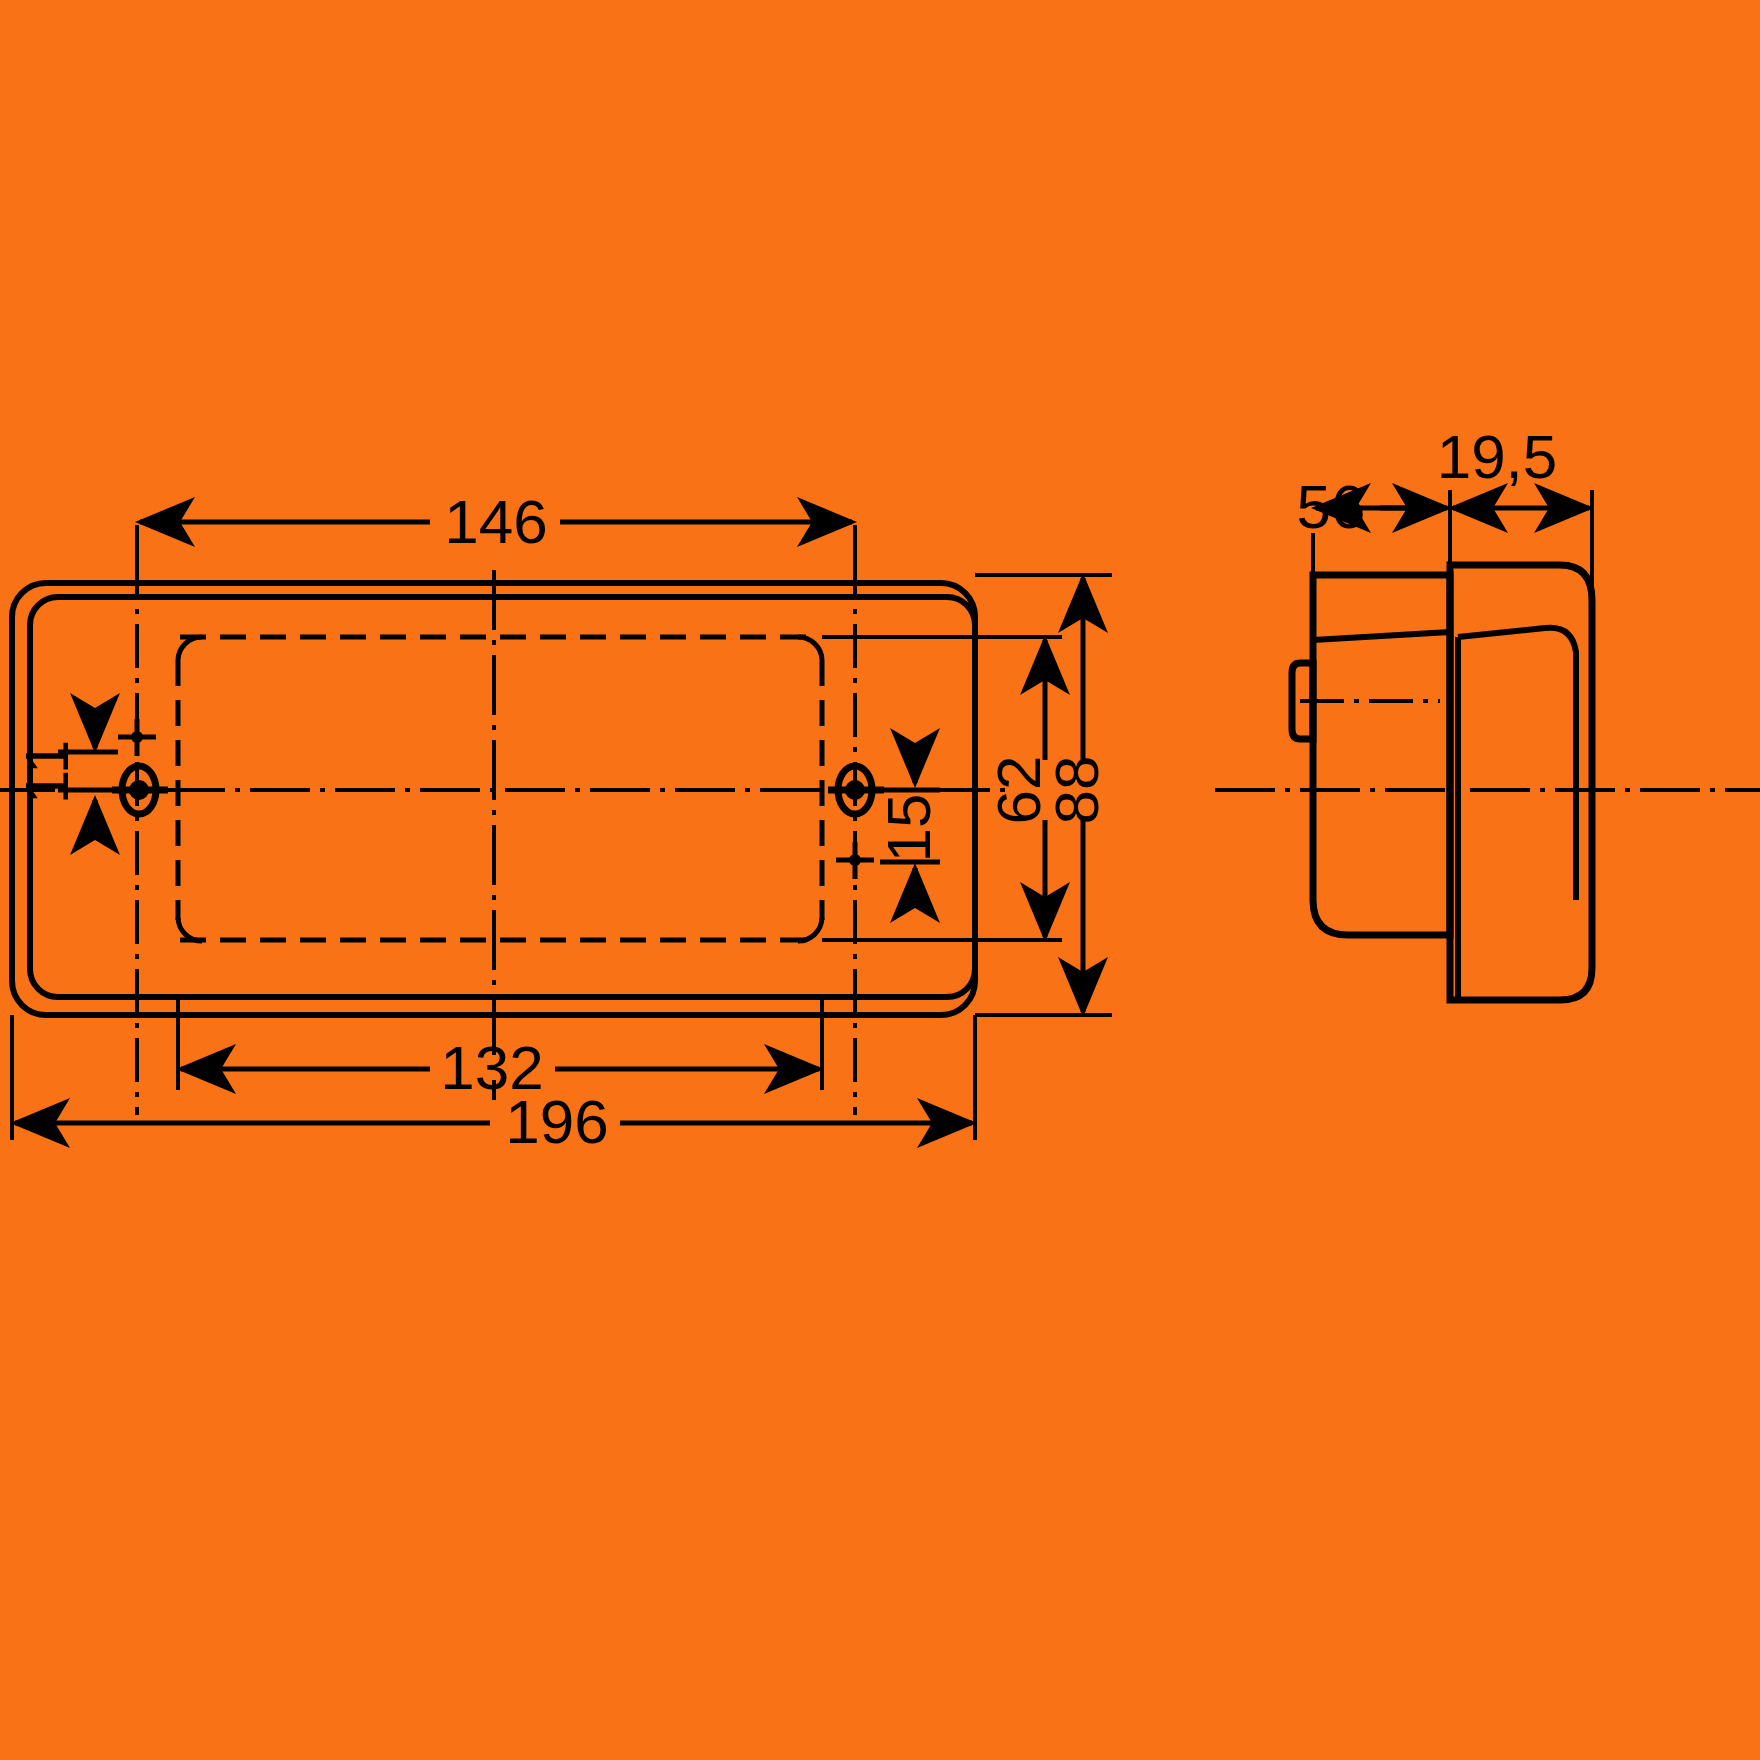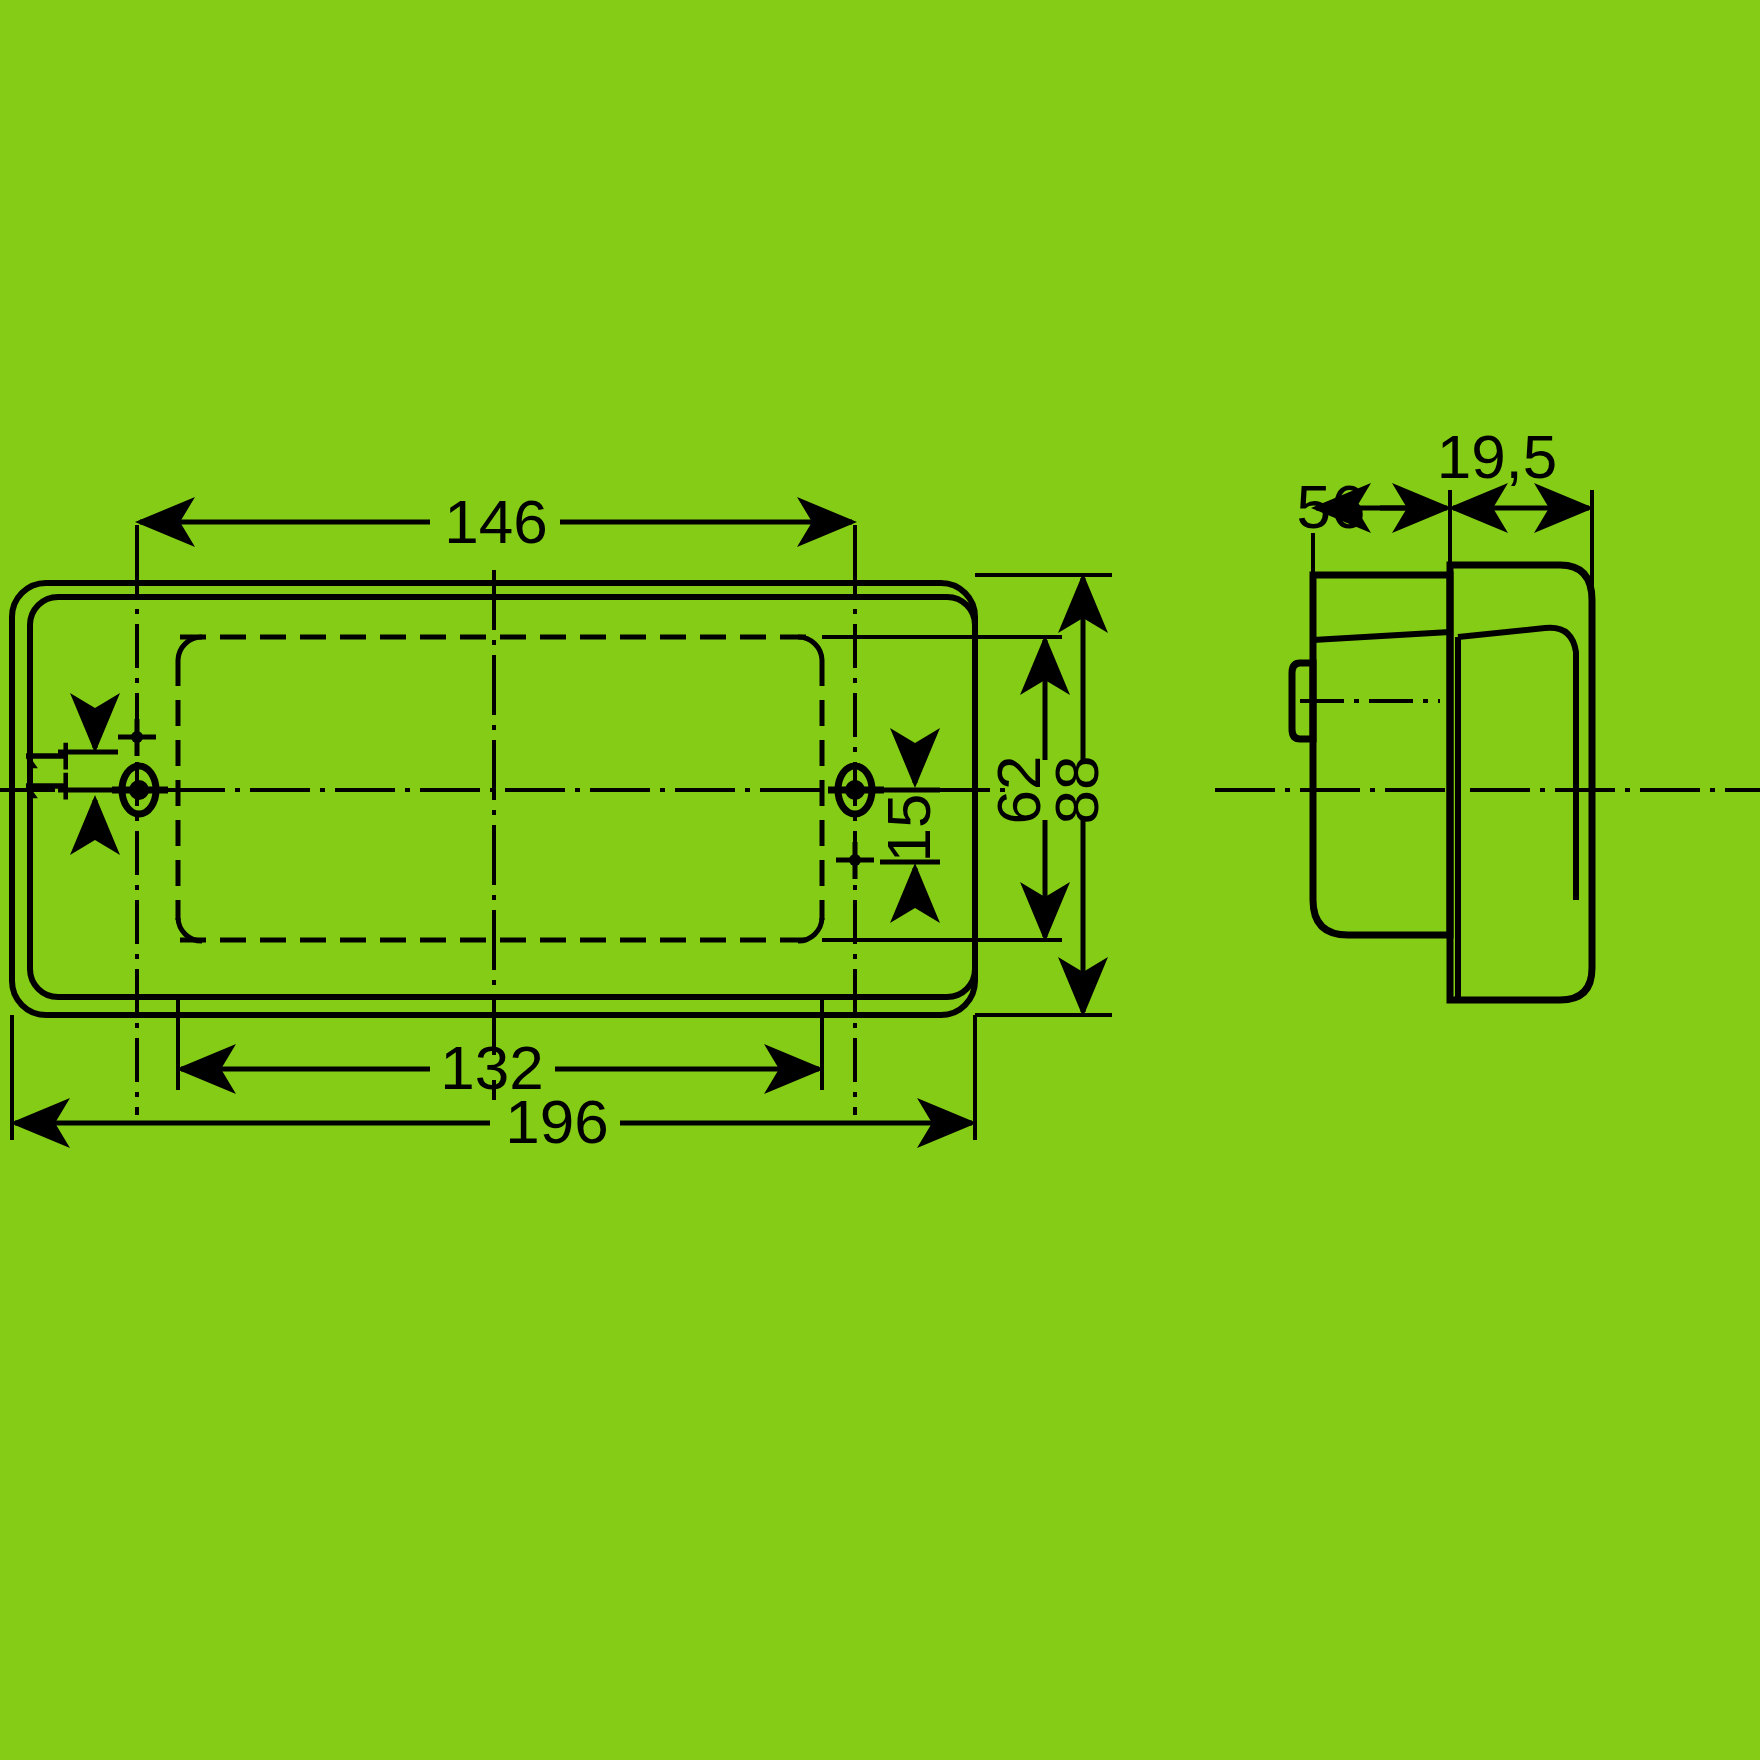--- a/index.html
+++ b/index.html
@@ -1,17 +1,17 @@
 <!DOCTYPE html>
 <html><head>
 <meta charset="utf-8">
 <style>
   html,body{margin:0;padding:0;background:#ffffff;}
   body{width:1760px;height:1760px;font-family:"Liberation Sans",sans-serif;overflow:hidden;}
-  #stage{position:relative;width:1760px;height:1760px;background:#84cc16;}
+  #stage{position:relative;width:1760px;height:1760px;background:#f97316;}
   svg.dwg{position:absolute;left:0;top:0;width:1760px;height:1760px;}
   .lbl{font-family:"Liberation Sans",sans-serif;font-weight:400;fill:#000;}
 </style>
 </head>
 <body>
 
 <div id="stage">
 <svg class="dwg" viewBox="0 0 1760 1760" xmlns="http://www.w3.org/2000/svg">
 
   <defs>

